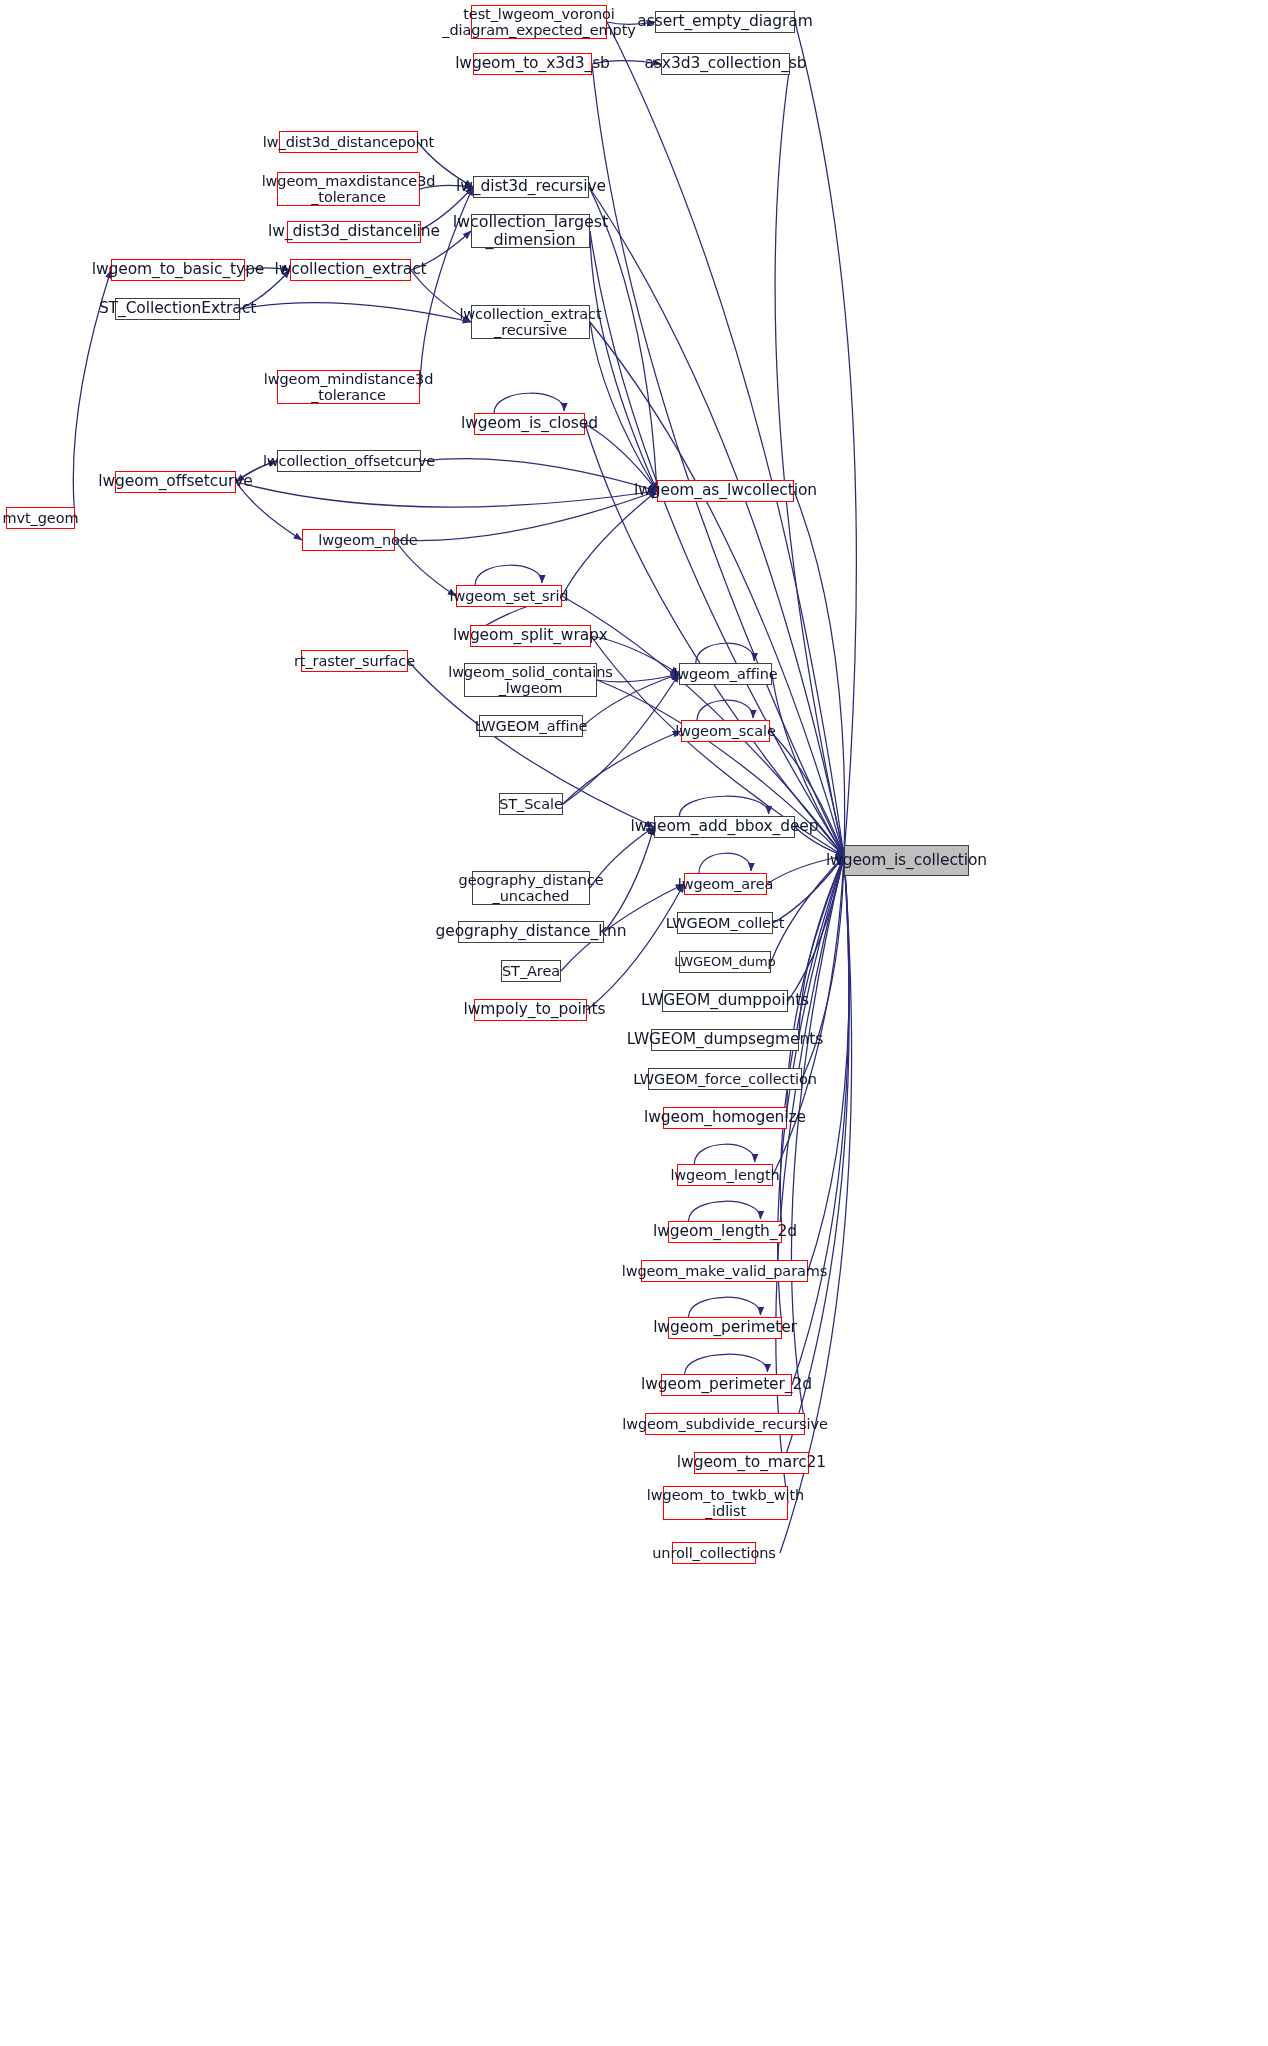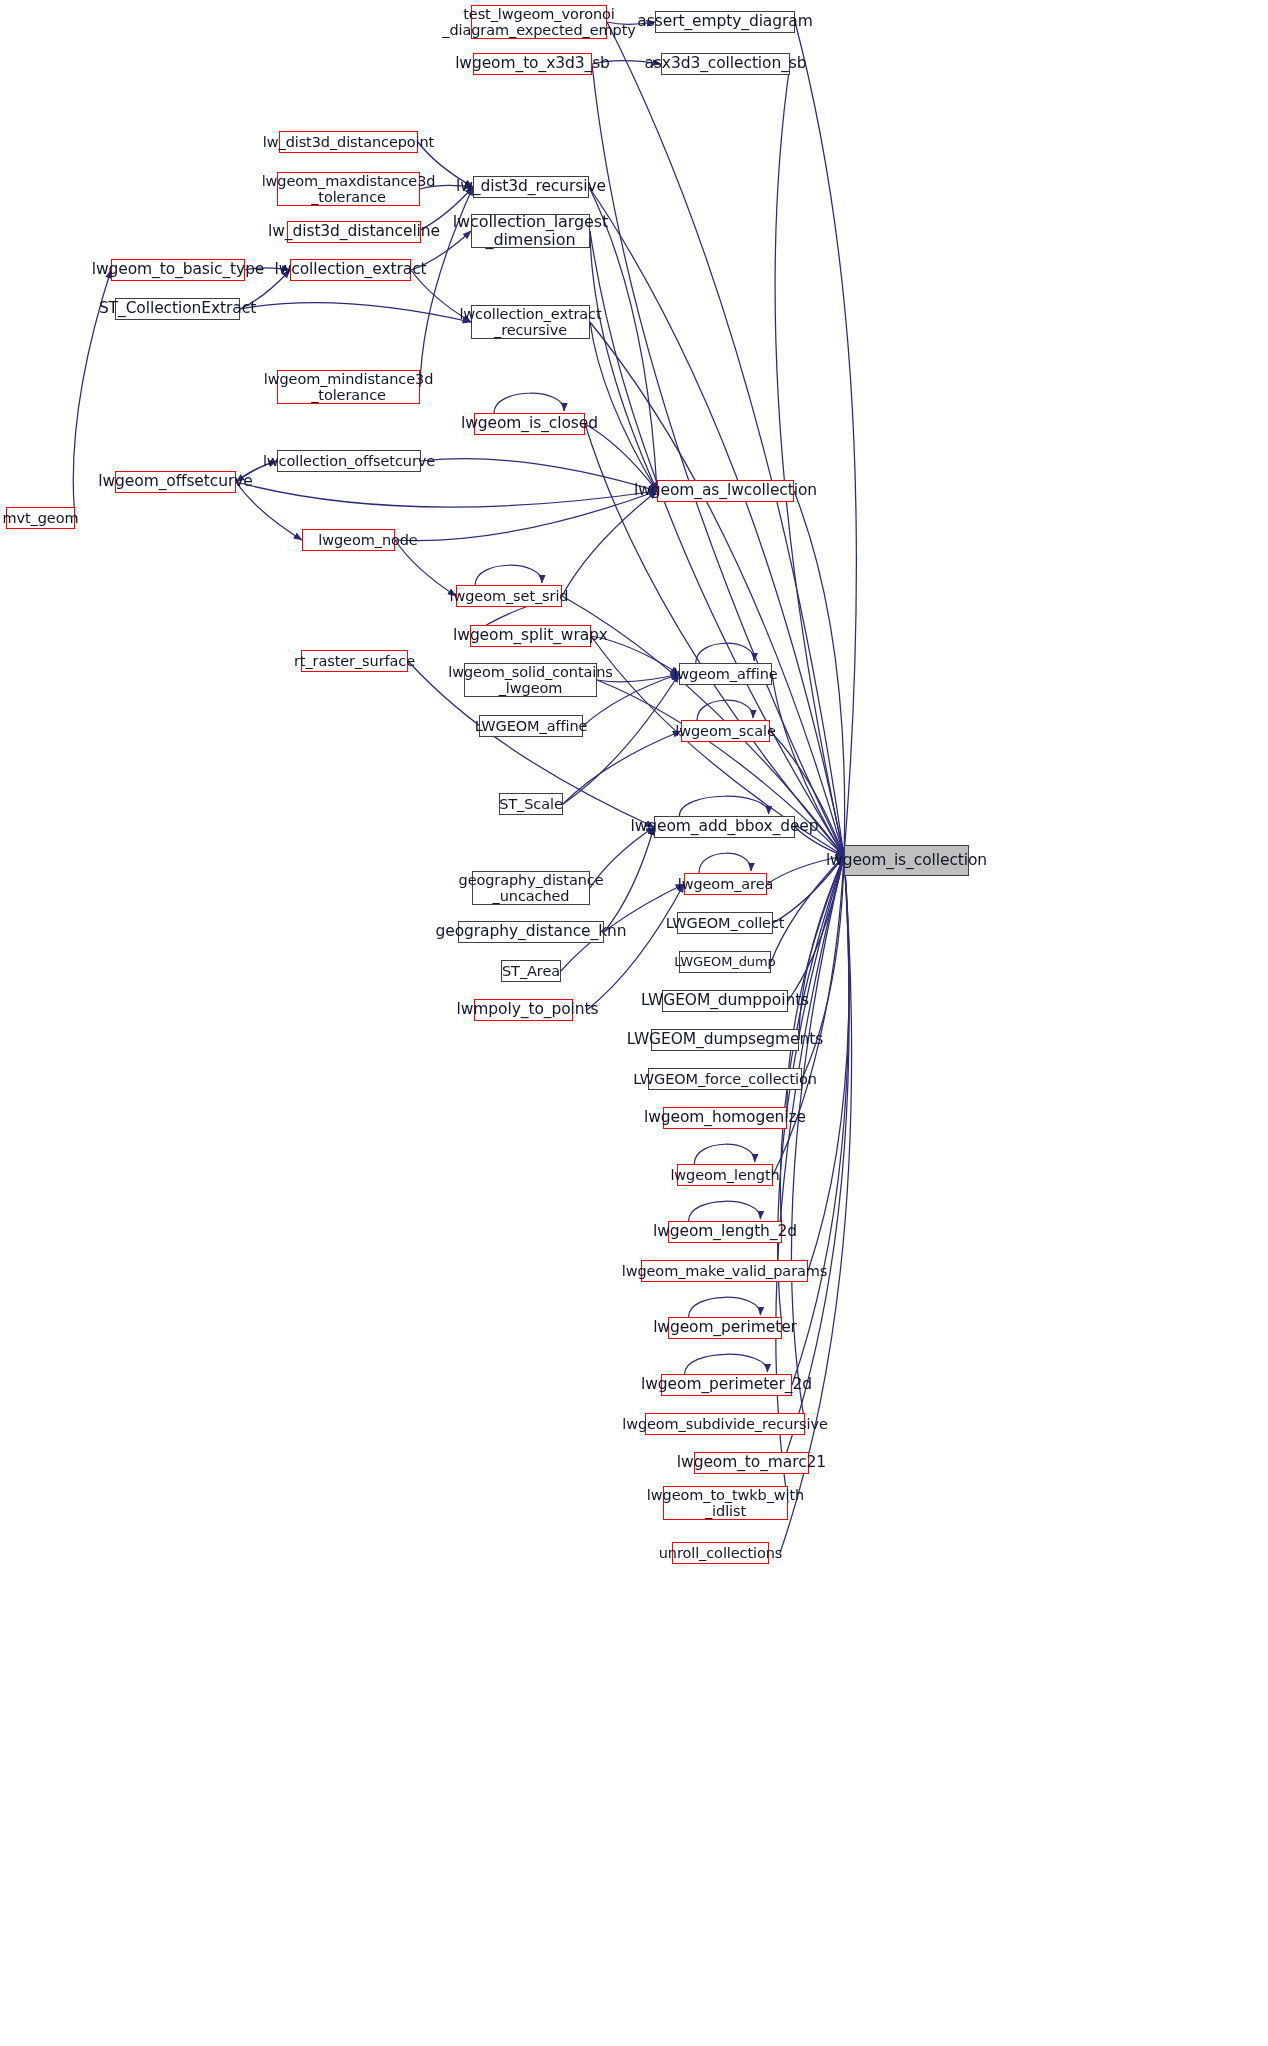--- a/index.html
+++ b/index.html
@@ -177,28 +177,28 @@
       <div class="node black" style="left: 654px; top: 816px; width: 141px; height: 22px;">lwgeom_add_bbox_deep</div>
       <div class="node target" style="left: 844px; top: 845px; width: 125px; height: 31px;">lwgeom_is_collection</div>
       <div class="node black" style="left: 472px; top: 871px; width: 118px; height: 34px; font-size: 14.5px;">geography_distance
 _uncached</div>
       <div class="node red" style="left: 684px; top: 873px; width: 83px; height: 22px; font-size: 14.5px;">lwgeom_area</div>
       <div class="node black" style="left: 677px; top: 912px; width: 96px; height: 22px; font-size: 14.5px;">LWGEOM_collect</div>
       <div class="node black" style="left: 458px; top: 921px; width: 146px; height: 22px;">geography_distance_knn</div>
       <div class="node black" style="left: 679px; top: 951px; width: 92px; height: 22px; font-size: 13px;">LWGEOM_dump</div>
       <div class="node black" style="left: 501px; top: 960px; width: 60px; height: 22px; font-size: 14.5px;">ST_Area</div>
       <div class="node black" style="left: 662px; top: 990px; width: 126px; height: 22px;">LWGEOM_dumppoints</div>
-      <div class="node red" style="left: 474px; top: 999px; width: 99px; height: 22px; padding-left: 12px;">lwmpoly_to_points</div>
+      <div class="node red" style="left: 474px; top: 999px; width: 113px; height: 22px; padding-left: 12px;">lwmpoly_to_points</div>
       <div class="node black" style="left: 651px; top: 1029px; width: 148px; height: 22px;">LWGEOM_dumpsegments</div>
       <div class="node black" style="left: 648px; top: 1068px; width: 154px; height: 22px; font-size: 14.5px;">LWGEOM_force_collection</div>
       <div class="node red" style="left: 663px; top: 1107px; width: 124px; height: 22px;">lwgeom_homogenize</div>
       <div class="node red" style="left: 677px; top: 1164px; width: 96px; height: 22px; font-size: 14.5px;">lwgeom_length</div>
       <div class="node red" style="left: 668px; top: 1221px; width: 114px; height: 22px;">lwgeom_length_2d</div>
       <div class="node red" style="left: 641px; top: 1260px; width: 167px; height: 22px; font-size: 14.5px;">lwgeom_make_valid_params</div>
       <div class="node red" style="left: 668px; top: 1317px; width: 114px; height: 22px;">lwgeom_perimeter</div>
       <div class="node red" style="left: 661px; top: 1374px; width: 131px; height: 22px;">lwgeom_perimeter_2d</div>
       <div class="node red" style="left: 645px; top: 1413px; width: 160px; height: 22px; font-size: 14.5px;">lwgeom_subdivide_recursive</div>
       <div class="node red" style="left: 694px; top: 1452px; width: 115px; height: 22px;">lwgeom_to_marc21</div>
       <div class="node red" style="left: 663px; top: 1486px; width: 125px; height: 34px; font-size: 14.5px;">lwgeom_to_twkb_with
 _idlist</div>
-      <div class="node red" style="left: 672px; top: 1542px; width: 97px; height: 22px; font-size: 14.5px;">unroll_collections</div>
+      <div class="node red" style="left: 672px; top: 1542px; width: 84px; height: 22px; font-size: 14.5px;">unroll_collections</div>
     </div>
 </div>
 
 </body></html>

